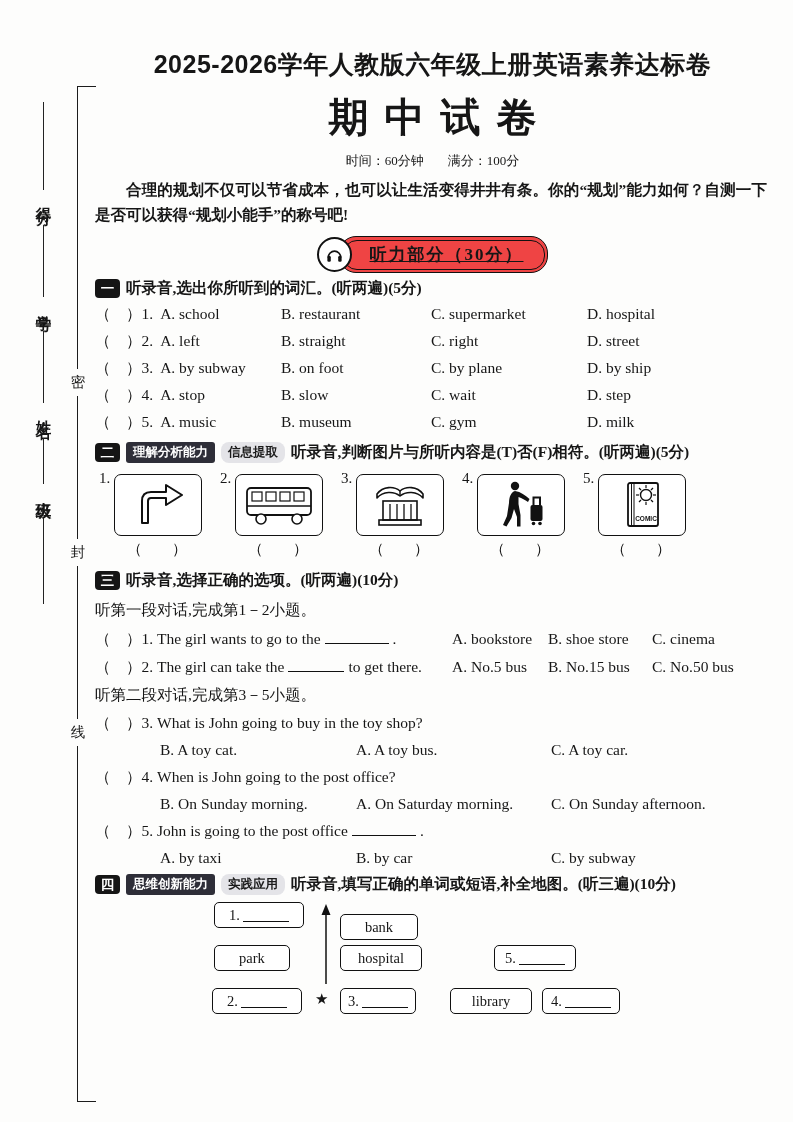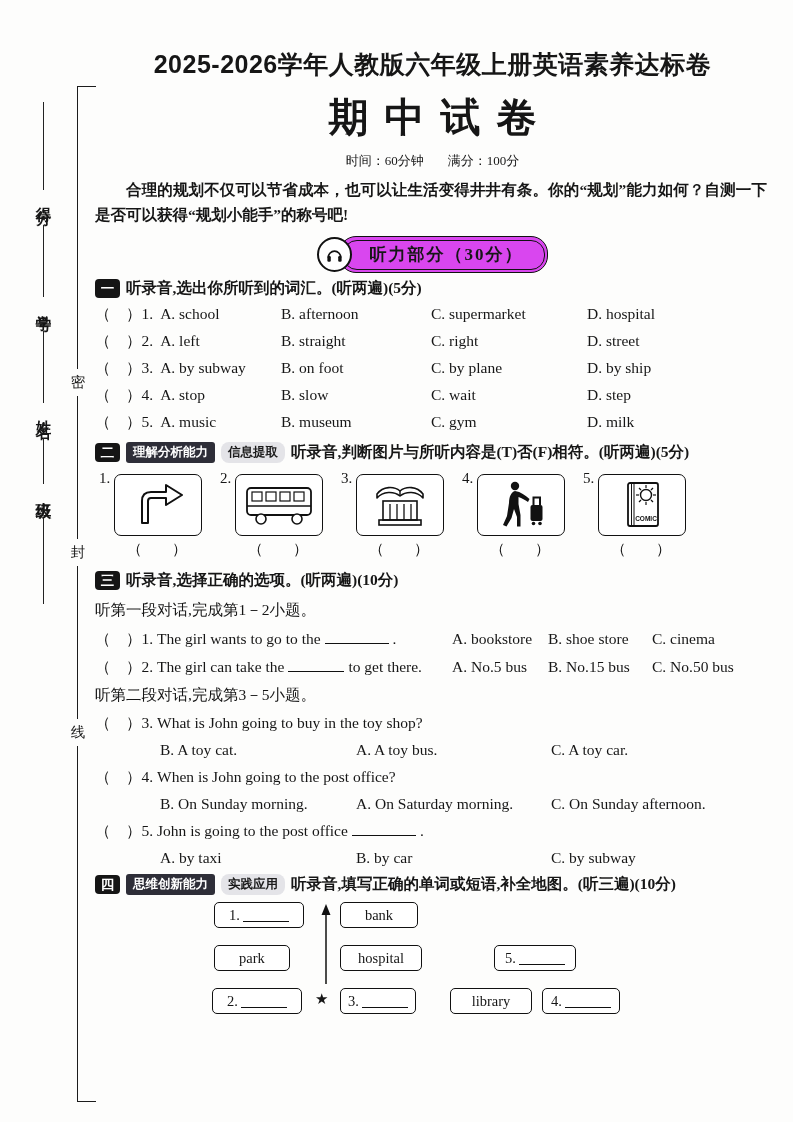--- a/index.html
+++ b/index.html
@@ -32,21 +32,21 @@
   .meta { top:152px; width:675px; display:flex; justify-content:center;
     gap:24px; font-size:13px; }
   .intro { top:177px; width:672px; font-size:15.5px; line-height:25px;
     text-indent:2em; font-weight:bold; text-align:justify; }
   
   .partrow { top:236px; width:675px; display:flex; justify-content:center; }
   .pb-wrap { display:flex; align-items:center; }
   .pb-circle { width:31px; height:31px; border-radius:50%; border:2px solid #111;
     background:#fff; display:flex; align-items:center; justify-content:center;
     margin-right:-13px; z-index:2; }
-  .pb-box { border:1.8px solid #111; border-radius:17px; padding:2.5px; background:#d946ef; }
+  .pb-box { border:1.8px solid #111; border-radius:17px; padding:2.5px; background:#ef4444;text-decoration:underline; }
   .pb-inner { border:1.2px solid #111; border-radius:14px;
     padding:2px 20px 3px 26px; font-size:17px; font-weight:bold; letter-spacing:2px; }
   
   .sec-head { display:flex; align-items:center; gap:6px; font-size:15.5px;
     font-weight:bold; width:675px; }
   .marker { background:#151515; color:#fff; min-width:25px; height:19px;
     line-height:19px; text-align:center; border-radius:4px; font-size:13.5px;
     flex:none; font-family:"Liberation Sans",sans-serif; }
   .badge-dark { background:#2e2e38; color:#fff; font-size:12.5px;
     padding:2px 7px; border-radius:3px; flex:none;
@@ -133,21 +133,21 @@
     </div>
   </div>
 
   <div class="abs sec-head" style="top:278px">
     <span class="marker">一</span>
     <span>听录音,选出你所听到的词汇。(听两遍)(5分)</span>
   </div>
 
   <div class="abs s1grid">
     <div><span>（　）1.</span><span class="optA">A. school</span></div>
-    <div>B. afternoon</div>
+    <div>B. restaurant</div>
     <div>C. supermarket</div>
     <div>D. hospital</div>
 
     <div><span>（　）2.</span><span class="optA">A. left</span></div>
     <div>B. straight</div>
     <div>C. right</div>
     <div>D. street</div>
 
     <div><span>（　）3.</span><span class="optA">A. by subway</span></div>
     <div>B. on foot</div>
@@ -303,21 +303,21 @@
     <span class="badge-light">实践应用</span>
     <span>听录音,填写正确的单词或短语,补全地图。(听三遍)(10分)</span>
   </div>
 </div>
 
 <div class="map">
   <div class="mbox" style="left:96px;top:4px;width:88px">
     <span>1.</span>
       <span class="blank-s"></span>
   </div>
-  <div class="mbox" style="left:222px;top:4px;width:76px">
+  <div class="mbox" style="left:222px;top:16px;width:76px">
     <span>bank</span>
   </div>
   <div class="mbox" style="left:96px;top:47px;width:74px">
     <span>park</span>
   </div>
   <div class="mbox" style="left:222px;top:47px;width:80px">
     <span>hospital</span>
   </div>
   <div class="mbox" style="left:376px;top:47px;width:80px">
     <span>5.</span>

